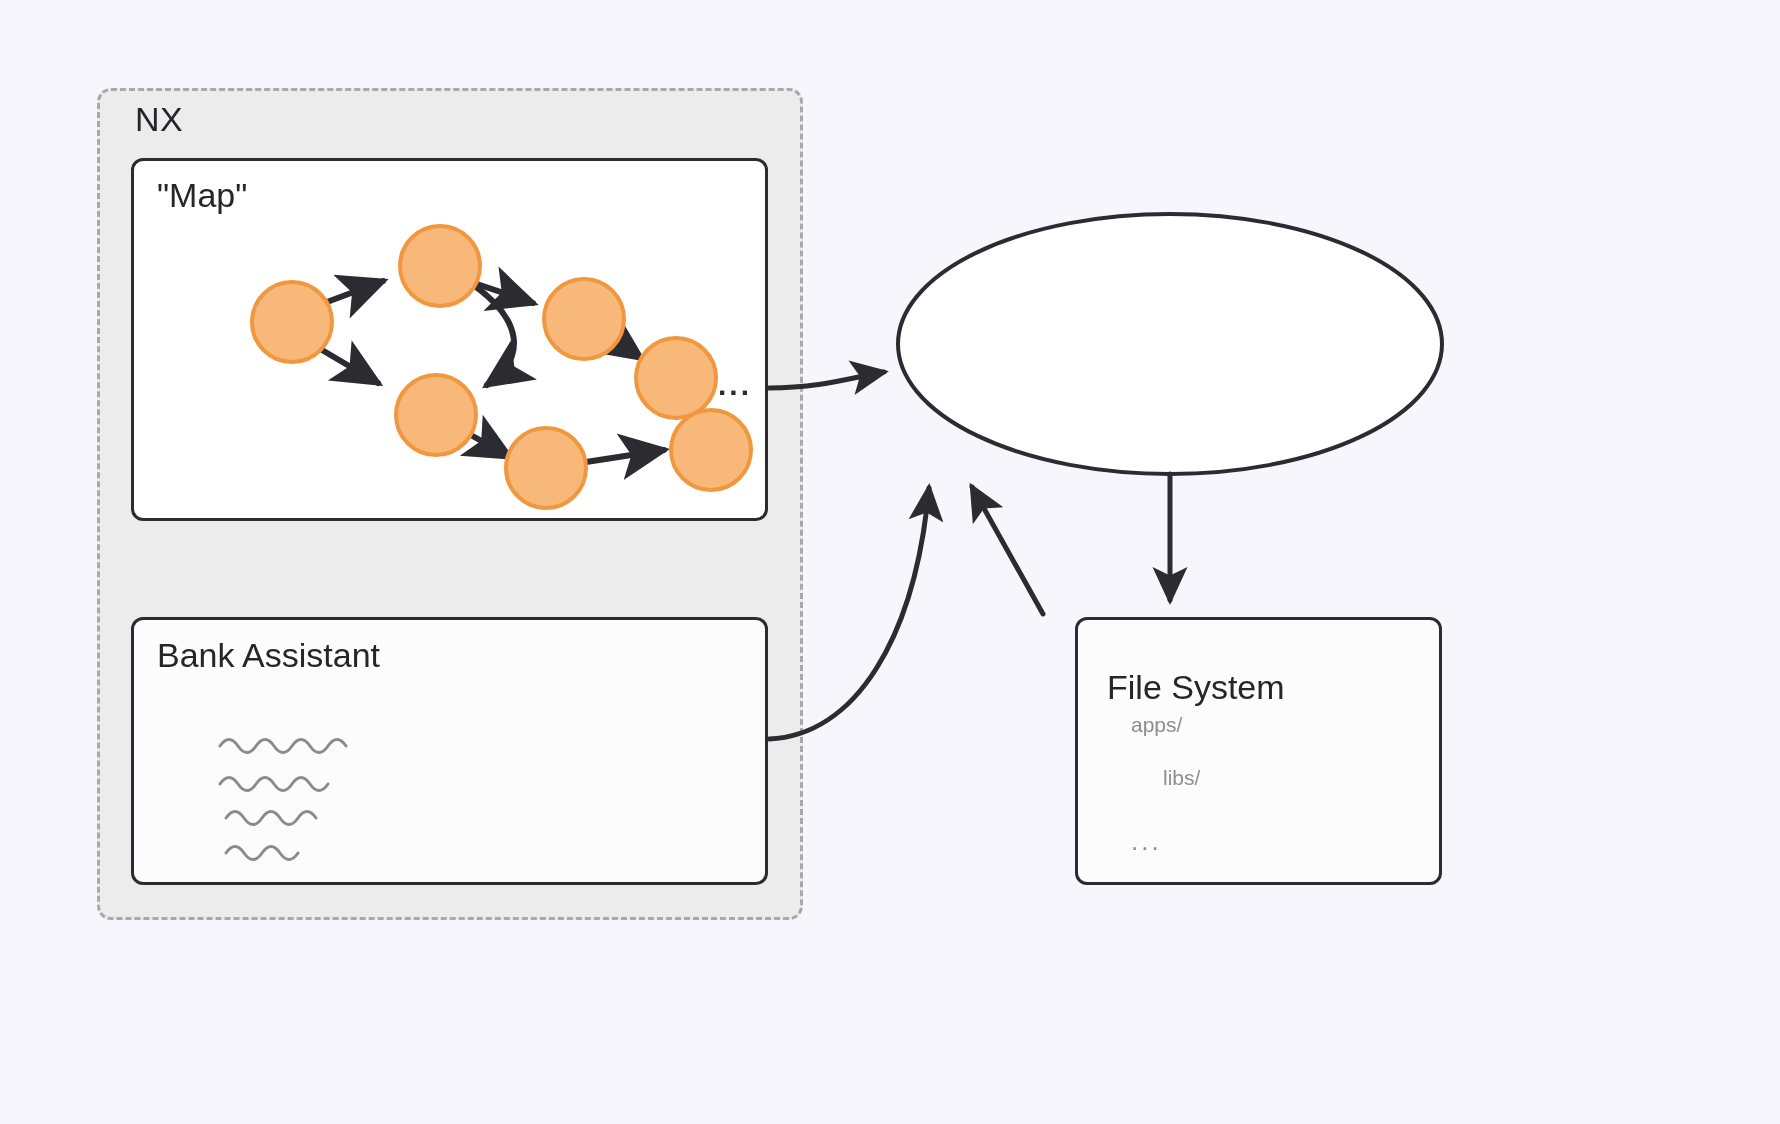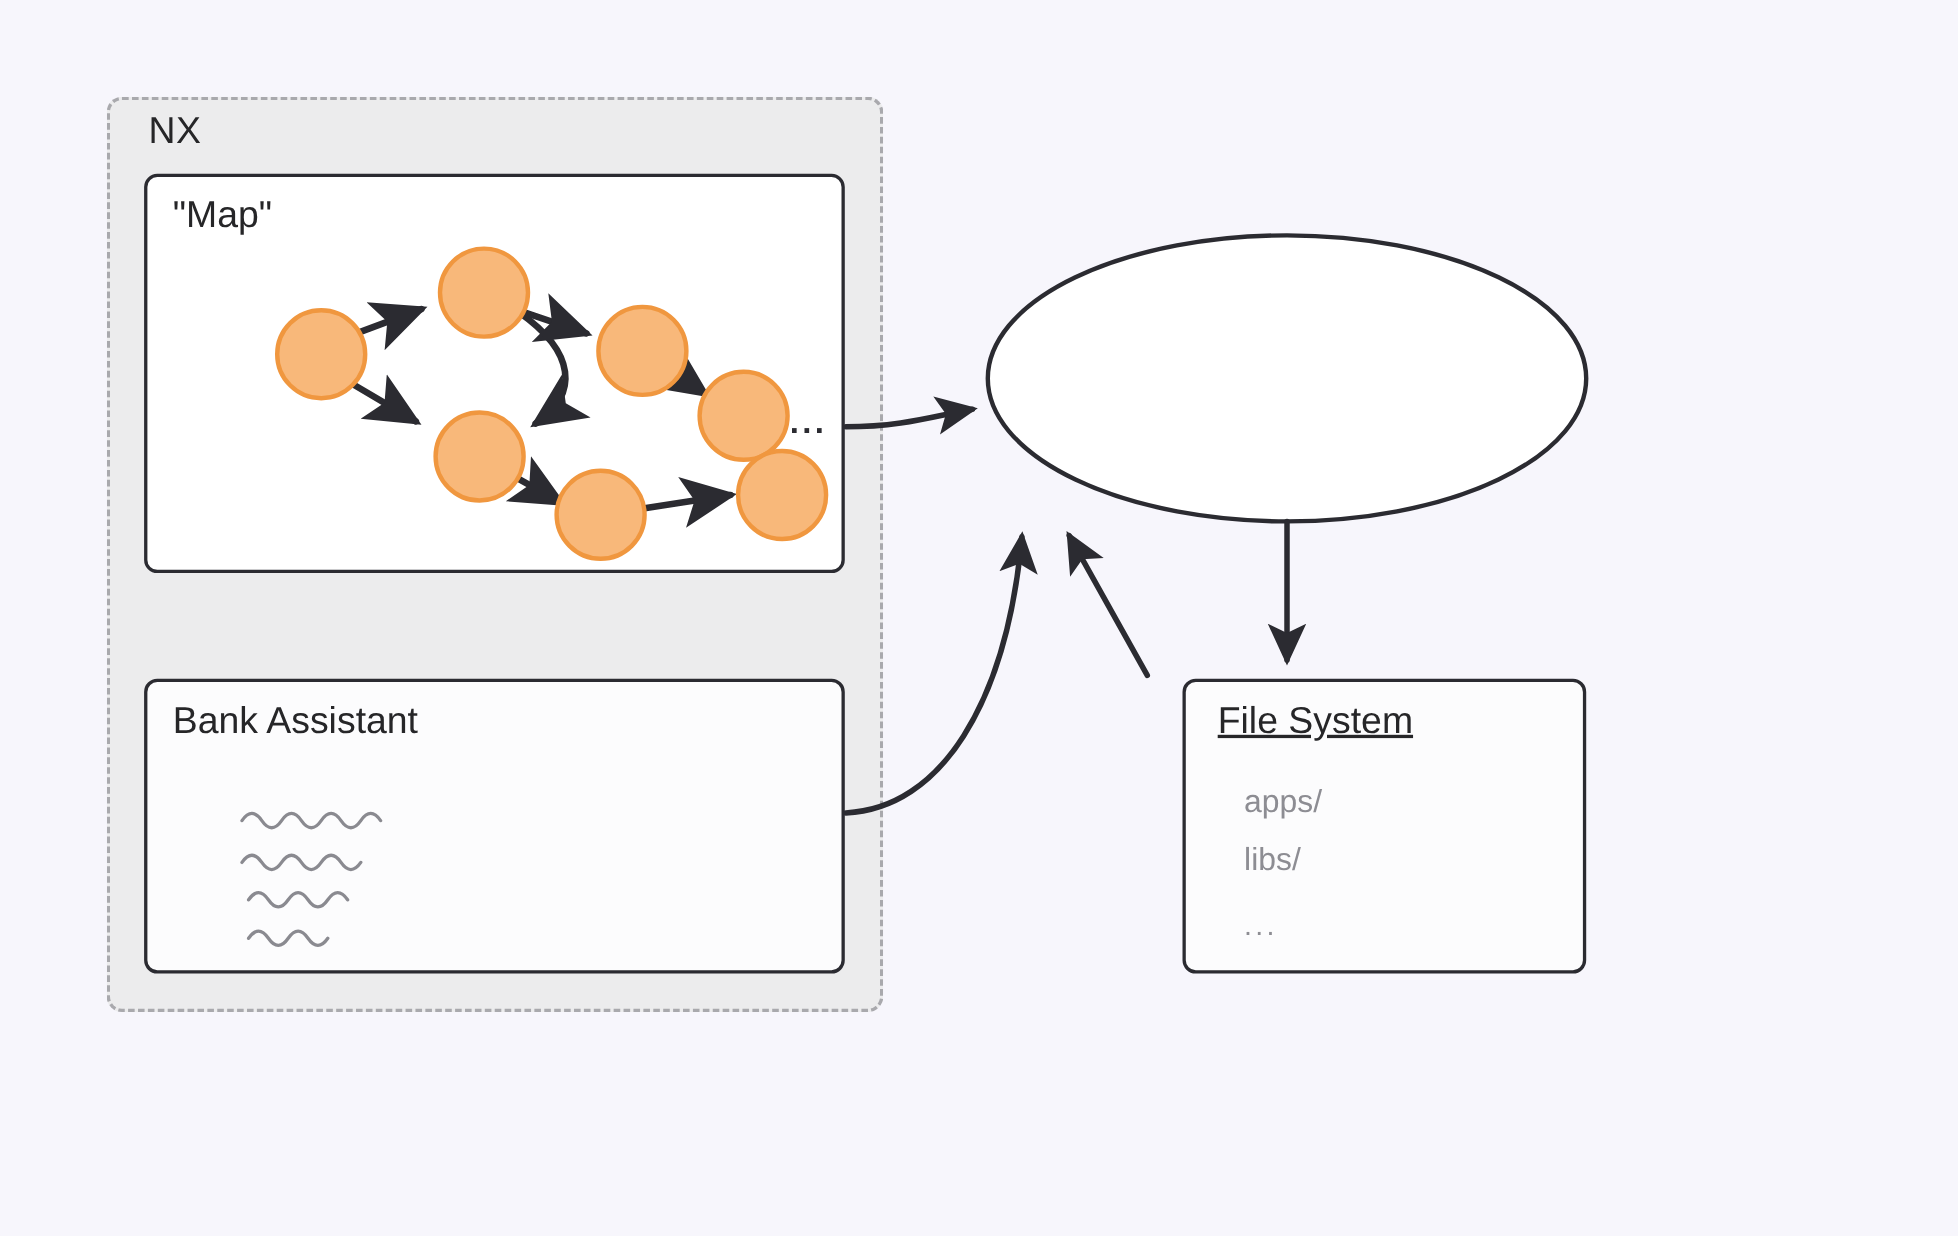--- a/index.html
+++ b/index.html
@@ -86,32 +86,31 @@
     top: 617px;
     width: 367px;
     height: 268px;
     background: #fcfcfd;
     border: 3px solid #2b2b31;
     border-radius: 12px;
     box-sizing: border-box;
   }
   .fs-title {
     left: 1107px;
-    top: 636px;
-    text-decoration: underline;
+    top: 668px;
   }
   .fs-line {
     position: absolute;
     left: 1131px;
-    font-size: 29px;
+    font-size: 21px;
     color: #8d8d93;
     white-space: nowrap;
   }
   .fs-line-0 { top: 713px; }
-  .fs-line-1 { top: 766px; }
+  .fs-line-1 { top: 766px; margin-left: 32px; }
   .fs-line-2 { top: 826px; font-size: 26px; letter-spacing: 3px; }
   
   .ca-label {
     position: absolute;
     left: 900px;
     top: 322px;
     width: 540px;
     text-align: center;
     font-size: 34px;
     color: #262628;

